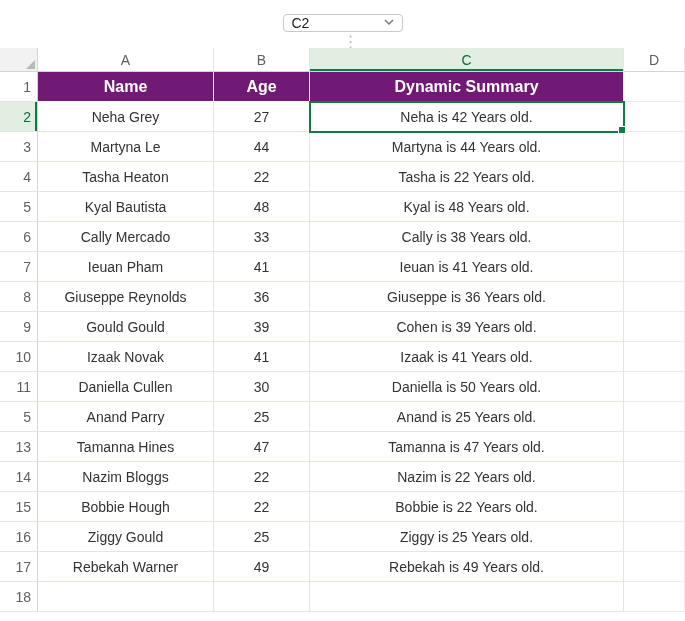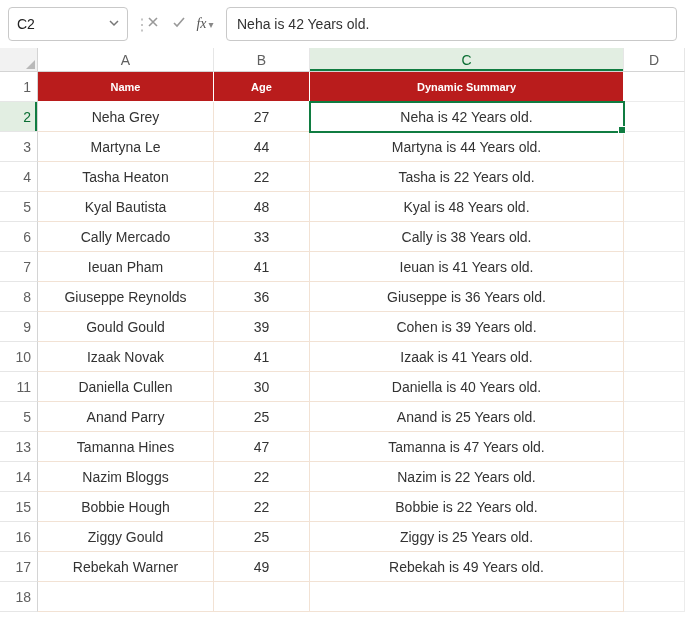--- a/index.html
+++ b/index.html
@@ -11,22 +11,23 @@
     width: 685px;
     height: 621px;
     overflow: hidden;
   }
 
   
   .formula-bar {
     display: flex;
     align-items: center;
     height: 48px;
-    padding: 0 8px;
+    padding: 14px 8px;
     background: #fff;
+    flex-direction: column;
   }
   .name-box {
     width: 120px;
     height: 34px;
     border: 1px solid #c9c9c9;
     border-radius: 4px;
     background: #fff;
     display: flex;
     align-items: center;
     justify-content: space-between;
@@ -92,27 +93,27 @@
     display: flex;
     align-items: center;
     justify-content: center;
     font-size: 14px;
     color: #333;
     background: #fff;
     position: relative;
   }
   .cell.colD { border-right:1px solid #ececec; border-bottom:1px solid #ececec; }
   .hdr {
-    background: #b91c1c;
+    background: #701a75;
     color: #fff;
     font-weight: 600;
     border-right: 1px solid #fff;
     border-bottom: 1px solid #fff;
     height: 30px;
-    font-size: 11px;
+    font-size: 16px;
   }
 
   .cell.selected {
     outline: 2px solid #107c41;
     outline-offset: -1px;
     z-index: 2;
   }
   .cell.selected::after{
     content:"";
     position:absolute;
@@ -293,21 +294,21 @@
       <span></span>
     </div>
     <div class="rowhead">11</div>
     <div class="cell">
       <span>Daniella Cullen</span>
     </div>
     <div class="cell">
       <span>30</span>
     </div>
     <div class="cell">
-      <span>Daniella is 40 Years old.</span>
+      <span>Daniella is 50 Years old.</span>
     </div>
     <div class="cell colD">
       <span></span>
     </div>
     <div class="rowhead">5</div>
     <div class="cell">
       <span>Anand Parry</span>
     </div>
     <div class="cell">
       <span>25</span>

